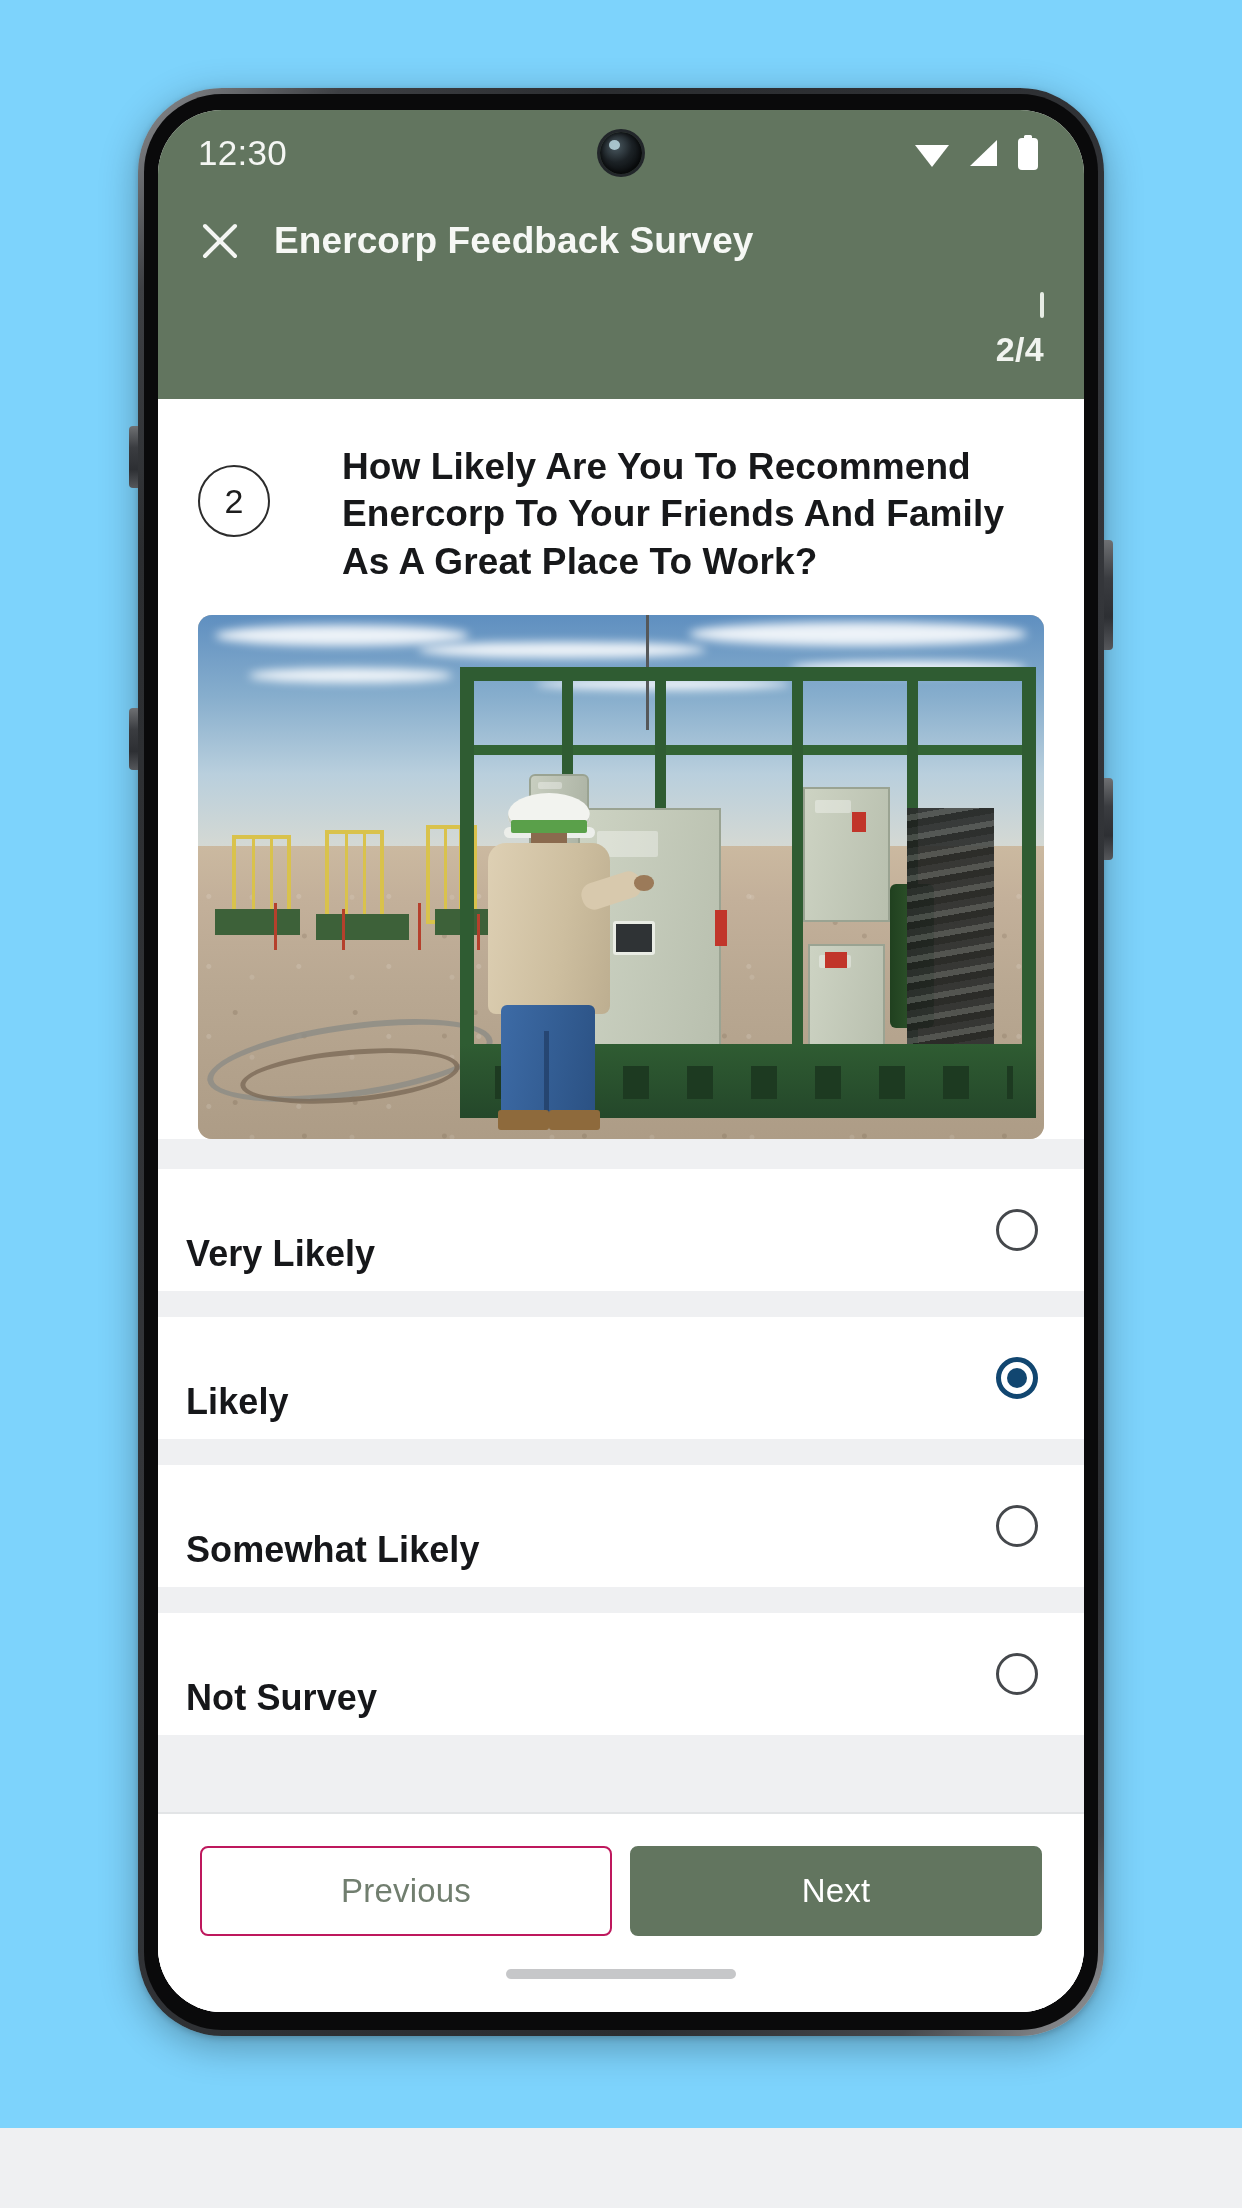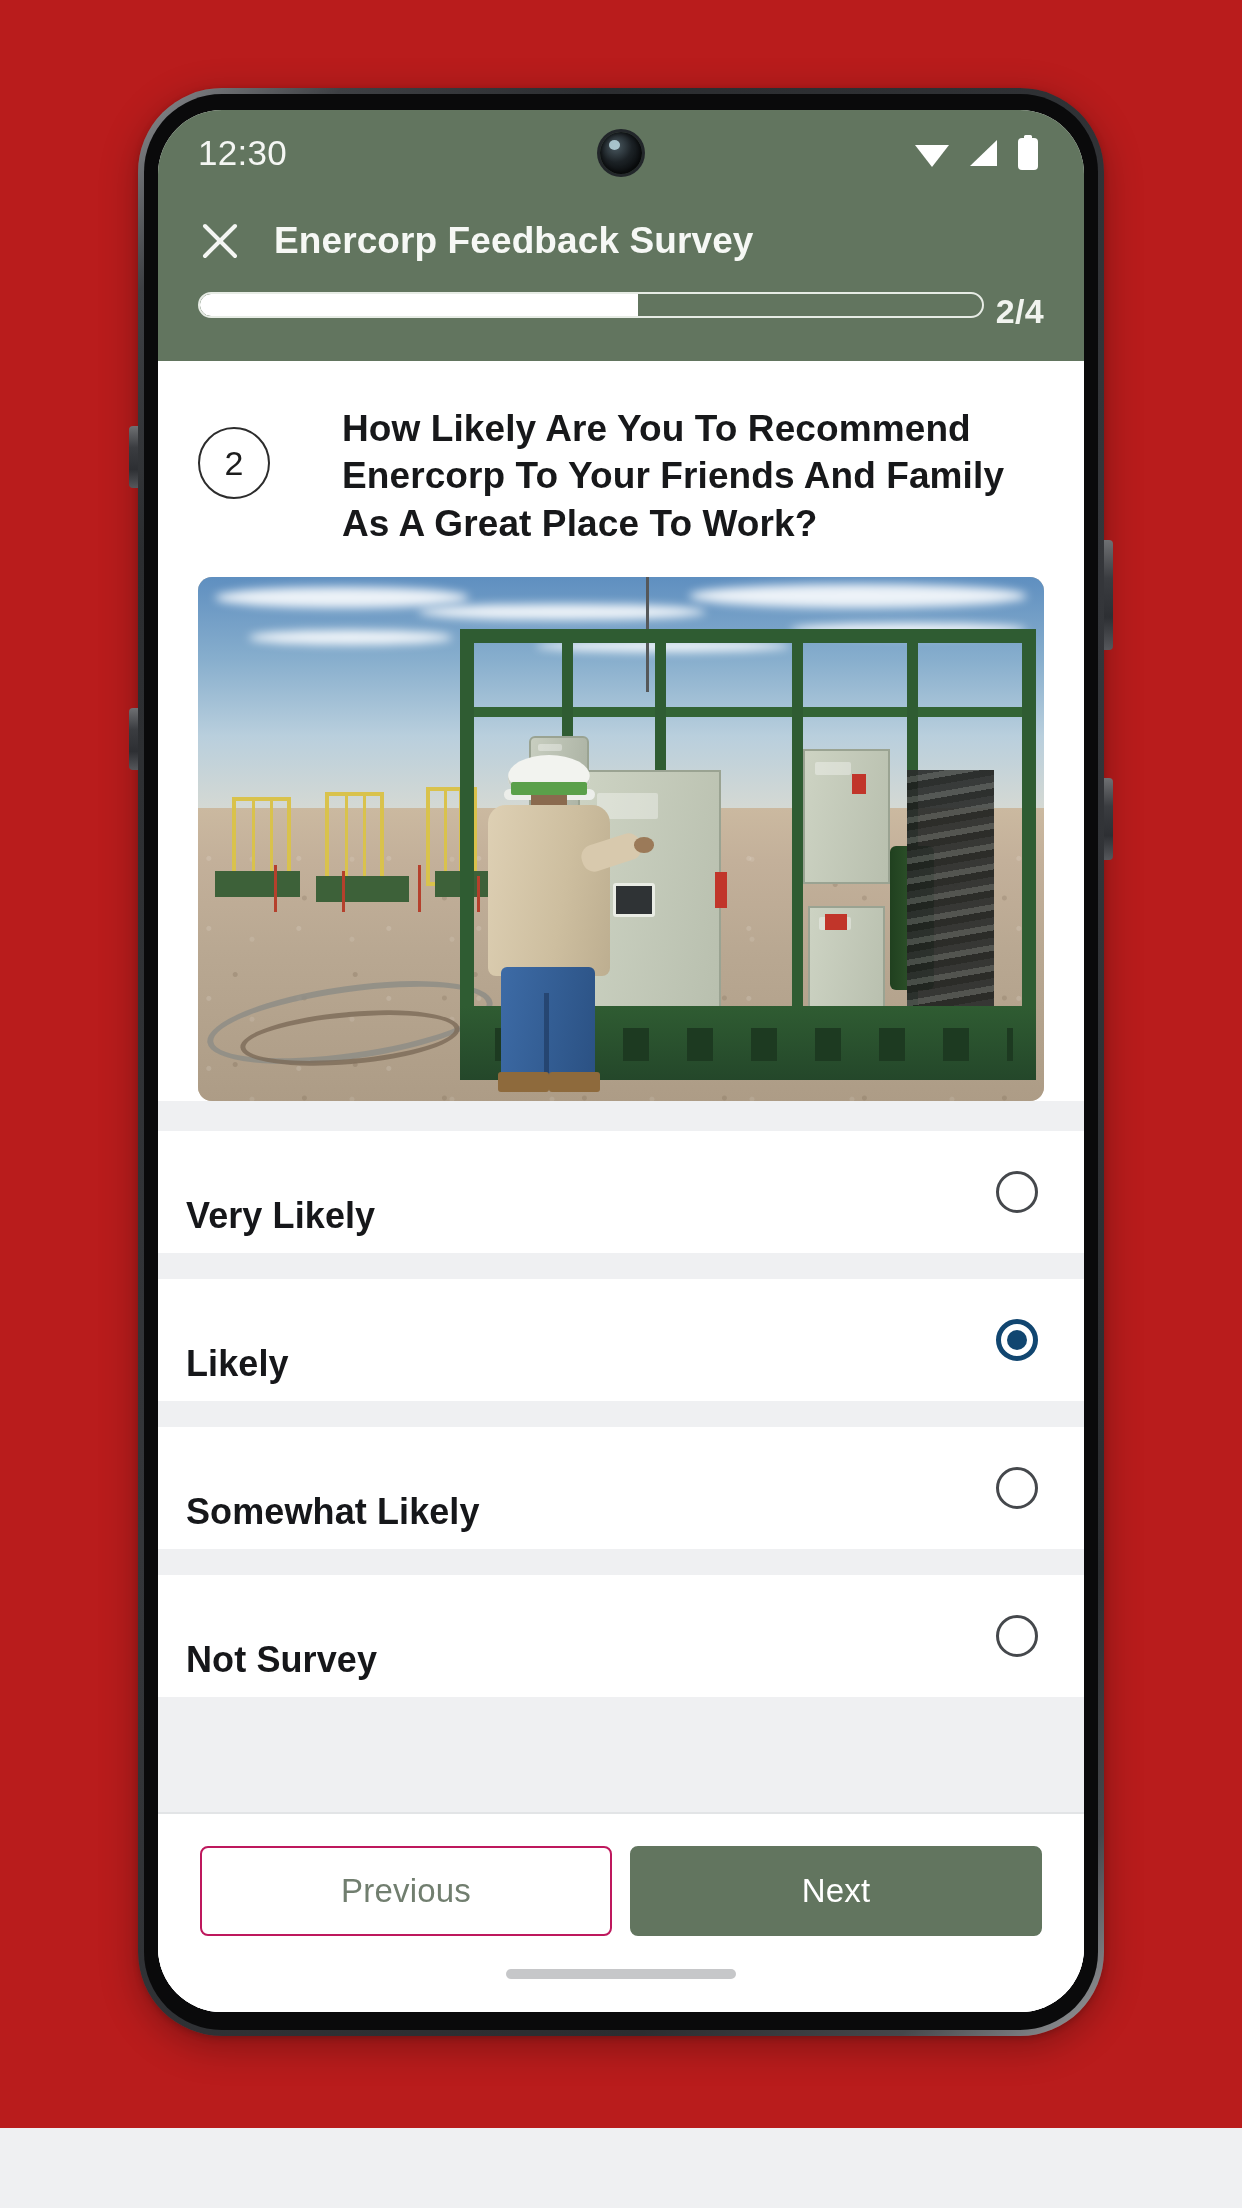--- a/index.html
+++ b/index.html
@@ -10,21 +10,21 @@
     overflow: hidden;
     background: #eff0f2;
     font-family: "Liberation Sans", sans-serif;
   }
 
   
   .page {
     position: relative;
     width: 1242px;
     height: 2128px;
-    background: #b91c1c;
+    background: #7dd3fc;
   }
 
   
   .device {
     position: absolute;
     left: 138px;
     top: 88px;
     width: 966px;
     height: 1948px;
     border-radius: 84px;
@@ -130,23 +130,24 @@
     font-size: 37px;
     font-weight: 600;
     color: #f6f8f5;
     letter-spacing: .1px;
     white-space: nowrap;
   }
 
   
   .progress-row {
     display: flex;
-    align-items: flex-start;
+    align-items: flex-end;
     gap: 12px;
     padding: 14px 0 30px 0;
+    flex-direction: column;
   }
   .progress-track {
     position: relative;
     flex: 1 1 auto;
     height: 26px;
     border-radius: 13px;
     border: 2px solid #e7ece5;
     background: transparent;
     overflow: hidden;
   }

